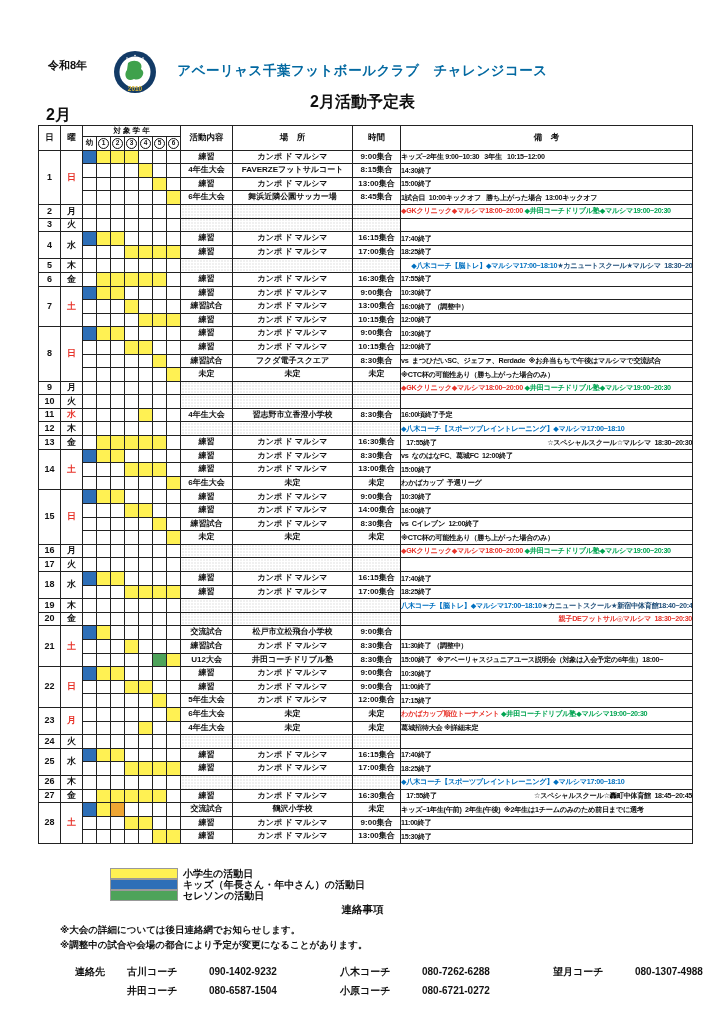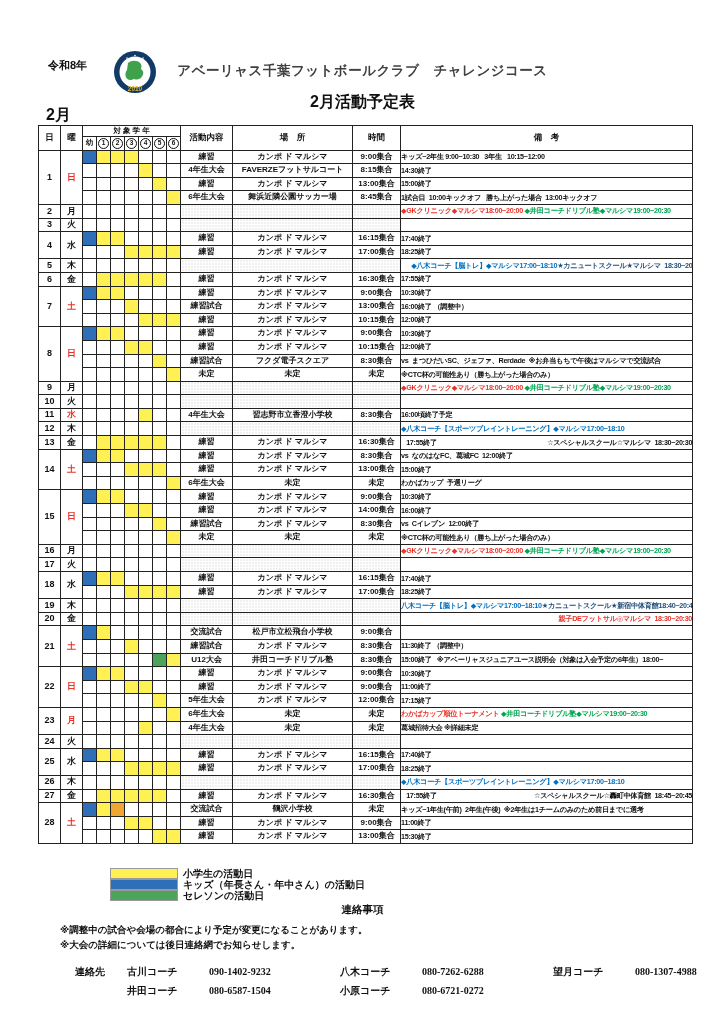--- a/index.html
+++ b/index.html
@@ -1,21 +1,21 @@
 <!DOCTYPE html>
 <html><head>
 <meta charset="utf-8">
 <style>
   html,body{margin:0;padding:0;background:#fff;}
   .page{position:relative;width:725px;height:1024px;background:#fff;overflow:hidden;
         font-family:"Liberation Sans","DejaVu Sans",sans-serif;font-weight:bold;color:#111;}
   
   .era{position:absolute;left:48px;top:58px;font-size:11px;}
   .logo{position:absolute;left:113px;top:50px;}
-  .title{position:absolute;left:0;top:62px;width:100%;text-align:center;font-size:13.5px;color:#404040;letter-spacing:0.5px;}
+  .title{position:absolute;left:0;top:62px;width:100%;text-align:center;font-size:13.5px;color:#0369a1;letter-spacing:0.5px;}
   .subtitle{position:absolute;left:0;top:92px;width:100%;text-align:center;font-size:16px;color:#111;}
   .month{position:absolute;left:46px;top:105px;font-size:16px;}
   
   table.sched{position:absolute;left:38px;top:125px;width:654px;border-collapse:collapse;table-layout:fixed;}
   table.sched th,table.sched td{border:1px solid #222;padding:0;height:12.6px;line-height:1.05;overflow:hidden;font-weight:bold;}
   table.sched thead th{font-size:8.5px;text-align:center;}
   tr.dfirst td{border-top:1.5px solid #000;}
   td.day-num,td.weekday{font-size:9px;text-align:center;vertical-align:middle;}
   .redtxt{color:#E8332A;}
   td.g{background:#fff;}
@@ -35,21 +35,21 @@
   
   .legend{position:absolute;left:110px;top:868px;}
   .legend .li{display:flex;align-items:center;height:11px;}
   .legend .sw{width:66px;height:9px;margin-right:5px;border:0.5px solid #999;}
   .legend .lb{font-size:10px;}
   .contact-h{position:absolute;left:0;top:903px;width:100%;text-align:center;font-size:10.5px;}
   .fnotes{position:absolute;left:60px;top:922px;font-size:9.5px;line-height:15px;}
   .contacts{position:absolute;left:75px;top:962px;font-size:10px;line-height:19px;}
   .contacts .row{display:flex;}
   .contacts .lab{width:52px;}
-  .contacts .pair{width:213px;display:flex;font-family:Liberation Serif, serif;}
+  .contacts .pair{width:213px;display:flex;}
   .contacts .nm{width:82px;}
 </style>
 </head>
 <body>
 
 <div class="page">
 
   <span class="era">令和8年</span>
 
   <svg class="logo" width="44" height="44" viewBox="0 0 44 44">
@@ -839,22 +839,22 @@
         <span class="lb">キッズ（年長さん・年中さん）の活動日</span>
       </div>
       <div class="li">
         <span class="sw" style="background: rgb(78, 163, 90);"></span>
         <span class="lb">セレソンの活動日</span>
       </div>
     </div>
 
   <div class="contact-h">連絡事項</div>
   <div class="fnotes" id="fnotes">
+      <div>※大会の詳細については後日連絡網でお知らせします。</div>
       <div>※調整中の試合や会場の都合により予定が変更になることがあります。</div>
-      <div>※大会の詳細については後日連絡網でお知らせします。</div>
     </div>
   <div class="contacts" id="contacts">
       <div class="row">
         <span class="lab">連絡先</span>
         <span class="pair">
           <span class="nm">古川コーチ</span>
           <span class="ph">090-1402-9232</span>
         </span>
         <span class="pair">
           <span class="nm">八木コーチ</span>

